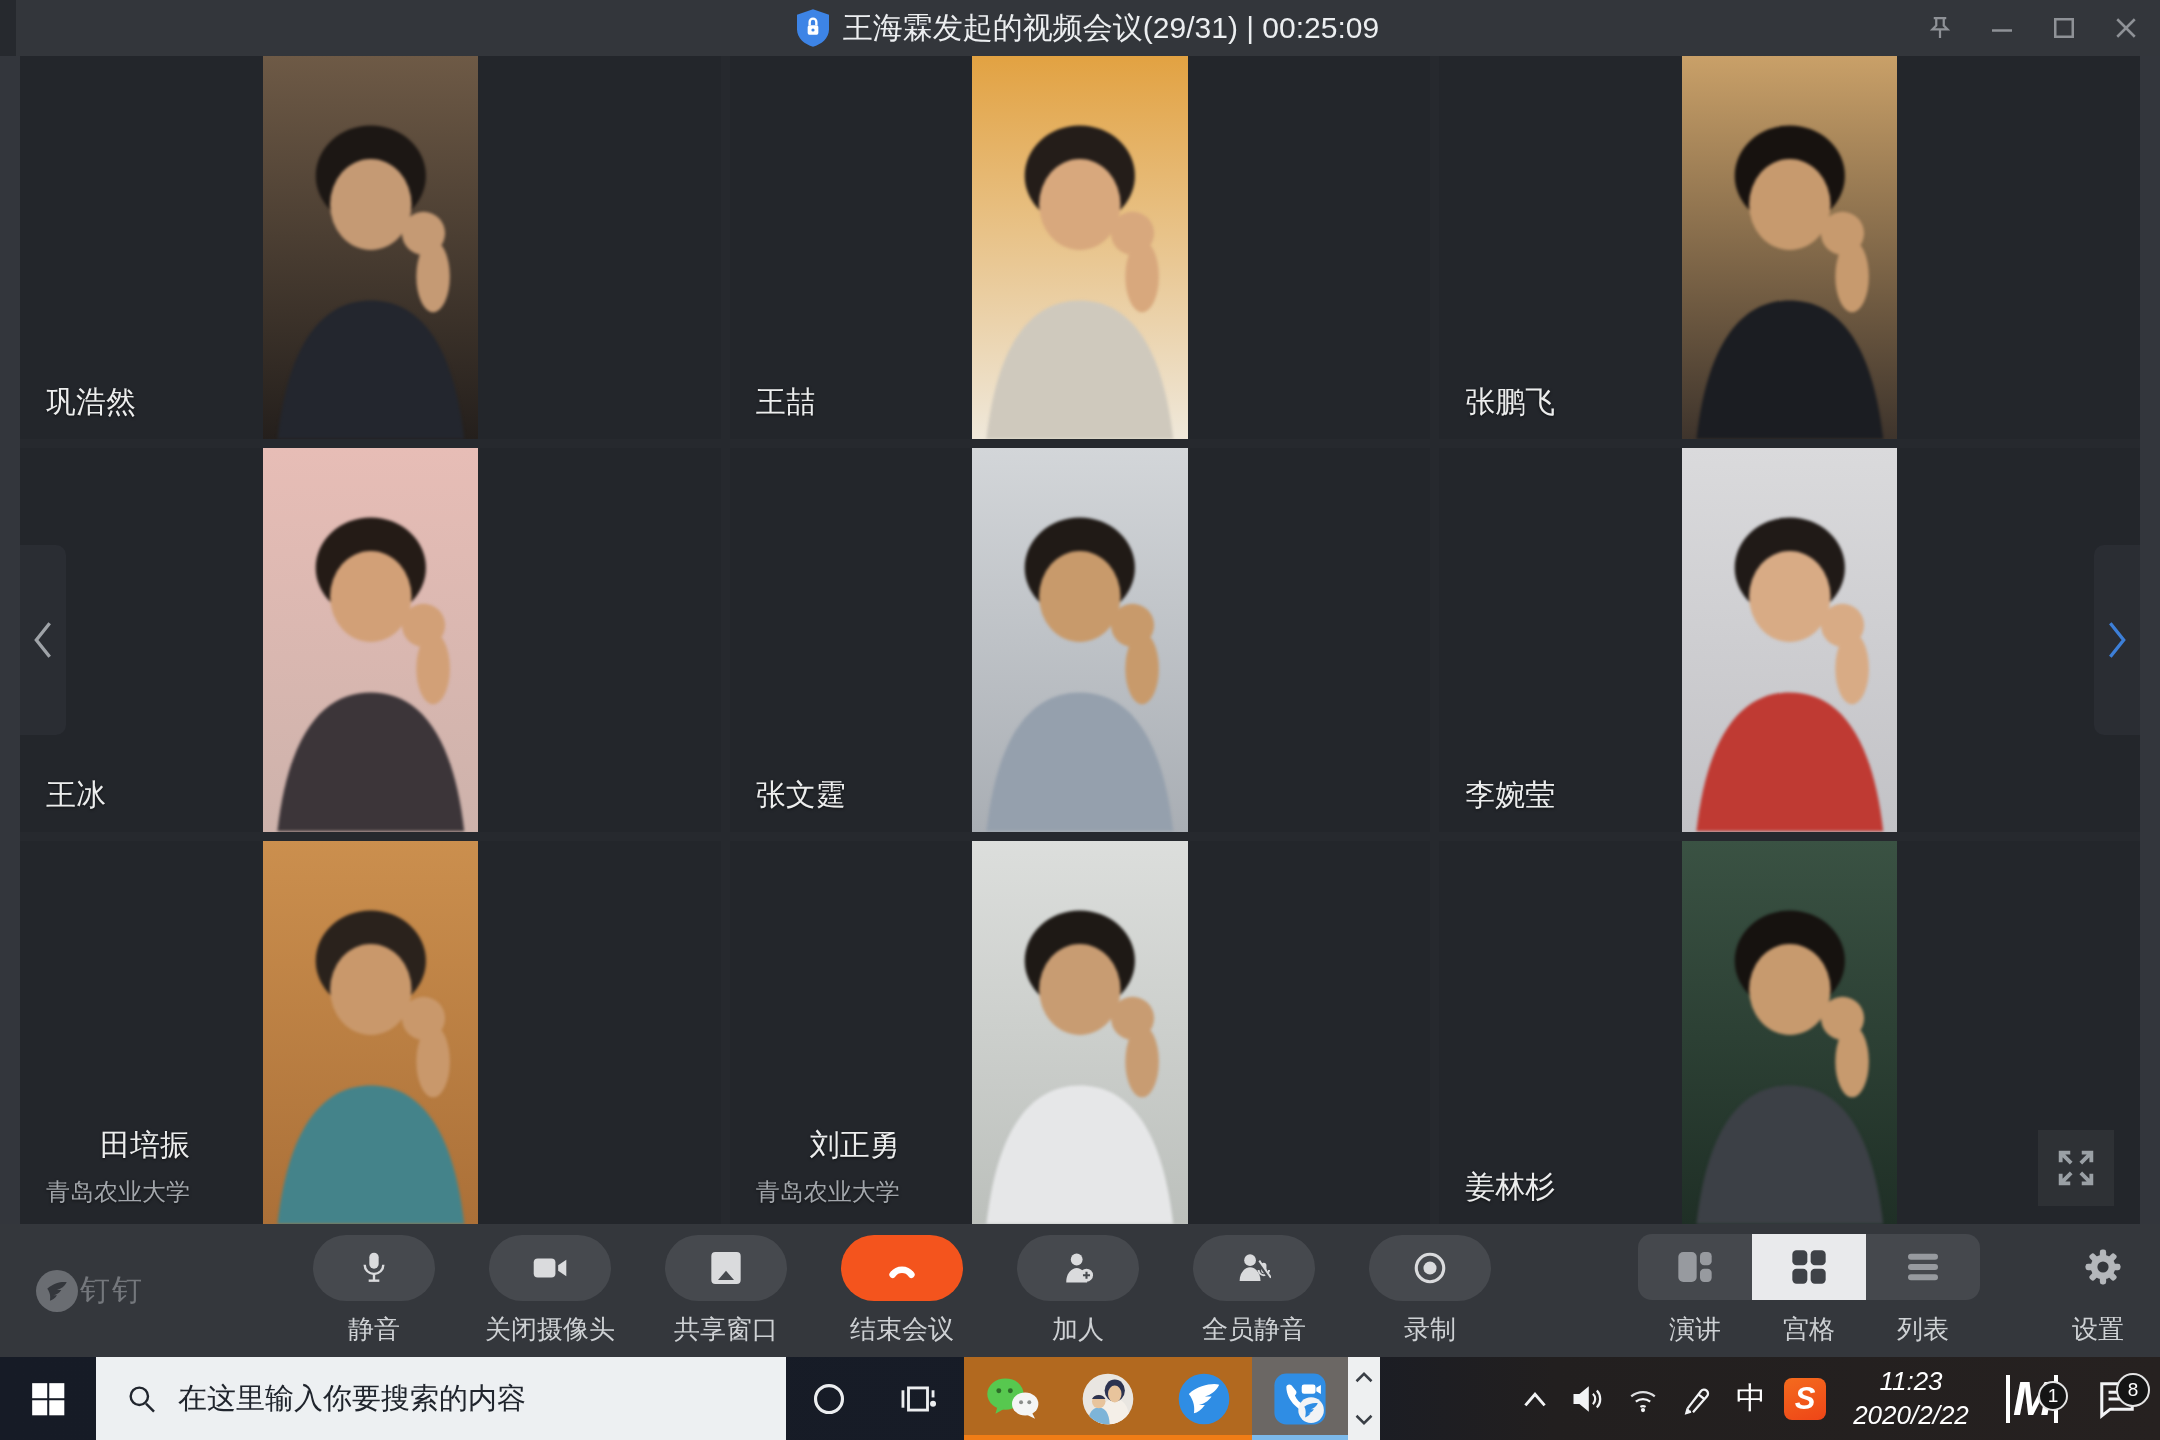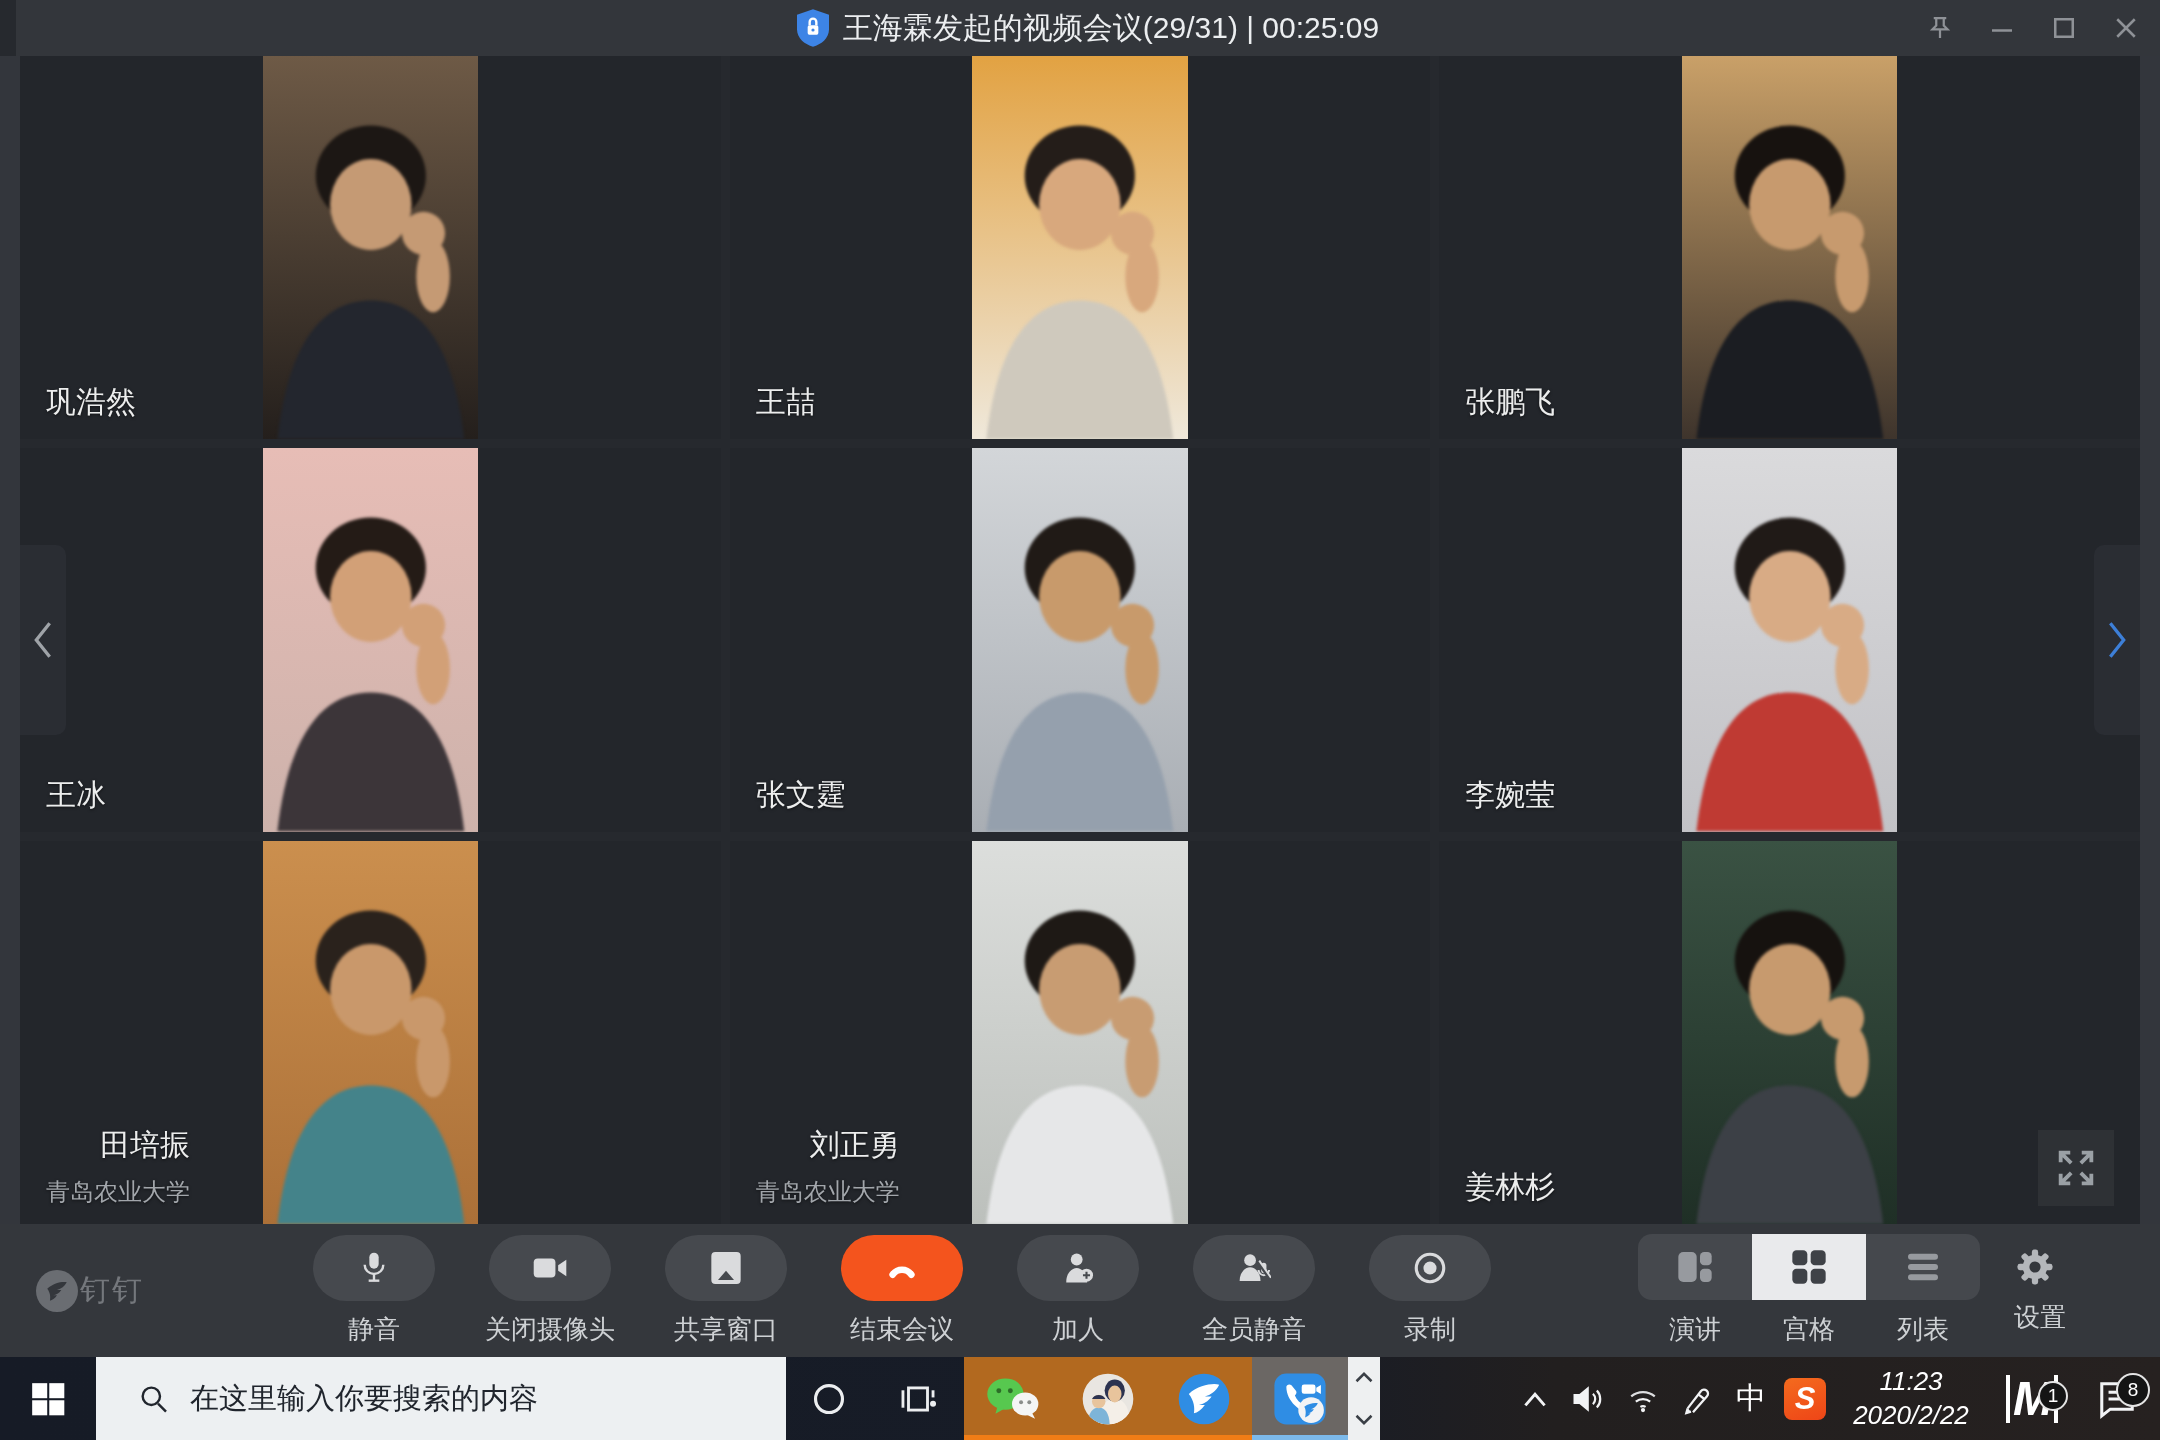--- a/index.html
+++ b/index.html
@@ -50,31 +50,31 @@
   .pill.accent { background:#f4541d; color:#ffffff; }
   .ctl-label { color:#ced1d4; font-size:26px; white-space:nowrap; }
   .right-tools { margin-left:auto; display:flex; align-items:flex-start; gap:34px; }
   .viewgroup { display:flex; }
   .viewbtn { width:114px; display:flex; flex-direction:column; align-items:center; gap:12px; cursor:pointer; }
   .segface { width:114px; height:66px; background:#45484d; display:flex; align-items:center;
     justify-content:center; color:#979a9f; }
   .viewbtn:first-child .segface { border-radius:14px 0 0 14px; }
   .viewbtn:last-child .segface { border-radius:0 14px 14px 0; }
   .viewbtn.active .segface { background:#e9eaec; color:#3f4247; }
-  .settings-btn { width:110px; display:flex; flex-direction:column; align-items:flex-start; gap:0; cursor:pointer; }
+  .settings-btn { width:110px; display:flex; flex-direction:column; align-items:flex-end; gap:12px; cursor:pointer; }
   .settings-face { height:66px; display:flex; align-items:center; justify-content:center; color:#b4b7bb; }
 
   
   .taskbar { flex:1; min-height:83px;
     background:linear-gradient(90deg,#161b26 0%,#171c27 58%,#221f1f 72%,#262120 100%);
     display:flex; align-items:stretch; }
   .tb-tile { display:flex; align-items:center; justify-content:center; position:relative; cursor:pointer; }
   .start { width:96px; color:#fff; }
   .searchbox { width:690px; background:#edf0f2; display:flex; align-items:center; gap:20px;
-    padding-left:42px; cursor:text; }
+    padding-left:30px; cursor:text; }
   .searchbox input { border:none; outline:none; background:transparent; font-size:29px; color:#20252d;
     width:560px; font-family:inherit; }
   .searchbox input::placeholder { color:#20252d; opacity:1; }
   .cortana { width:86px; } .taskview { width:92px; }
   .apptile { width:96px; }
   .apptile.orange { background:#b2691f; }
   .apptile.orange::after { content:""; position:absolute; left:0; right:0; bottom:0; height:5px; background:#f07d16; }
   .apptile.activeapp { background:#6b6764; }
   .apptile.activeapp::after { content:""; position:absolute; left:0; right:0; bottom:0; height:5px; background:#7cb9ea; }
   .scroller { width:32px; background:#eef0f1; display:flex; flex-direction:column; }

